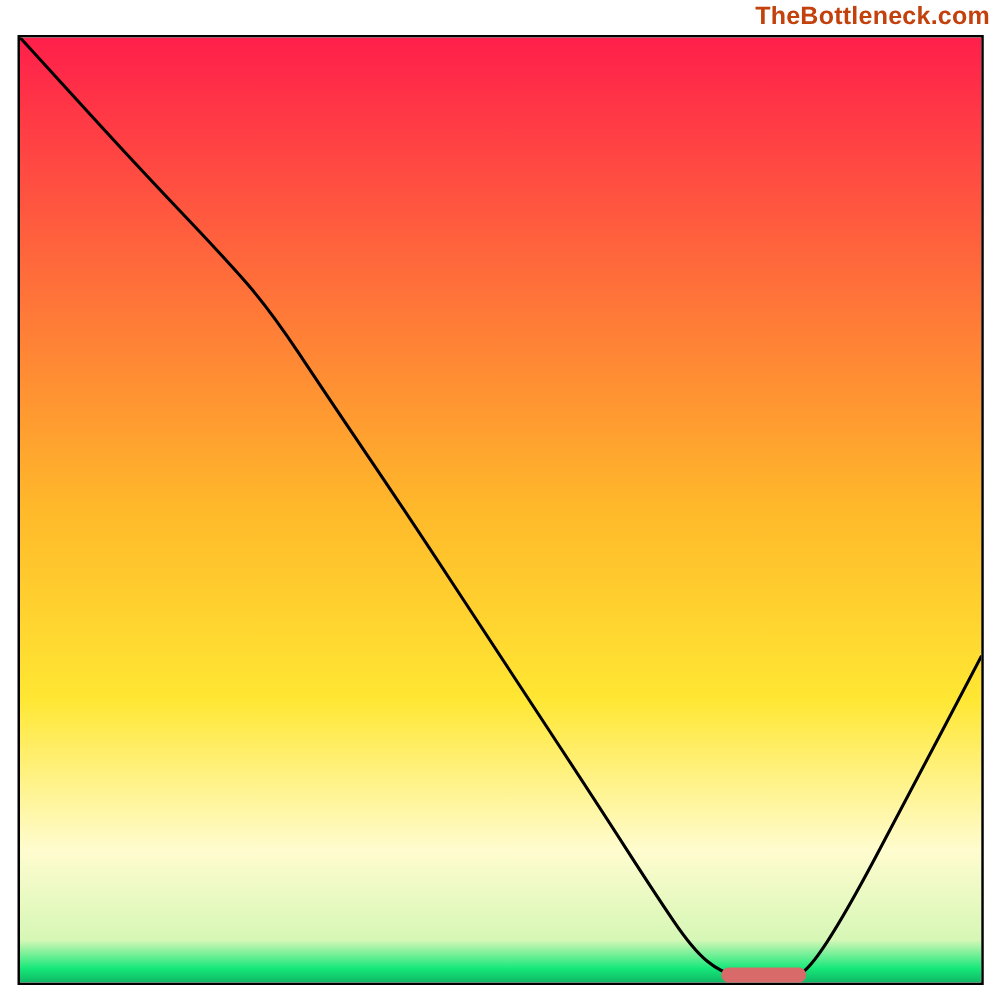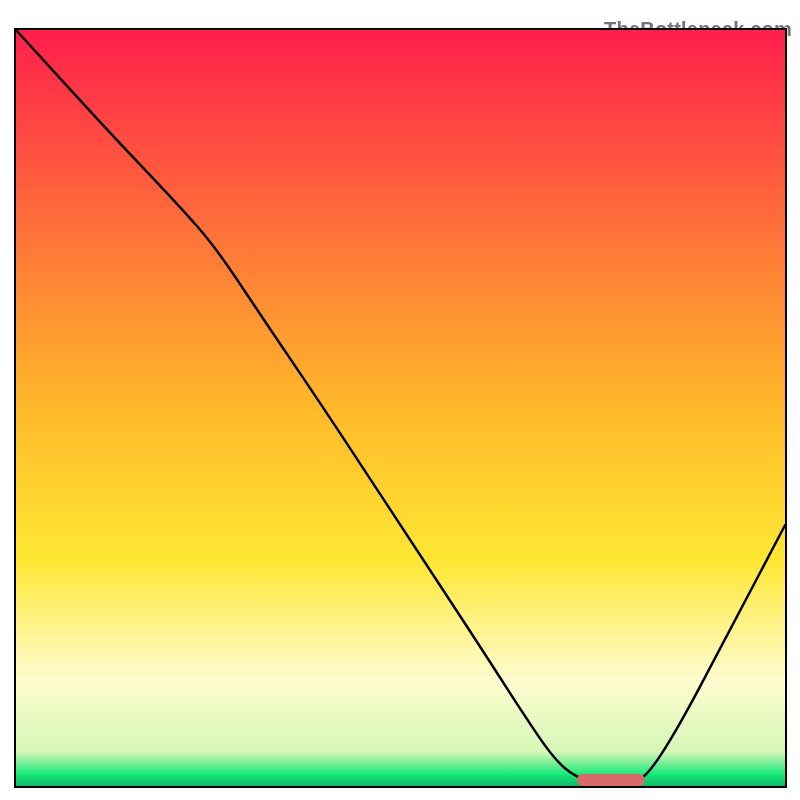--- a/index.html
+++ b/index.html
@@ -1,18 +1,18 @@
 <!DOCTYPE html>
 <html><head>
 <meta charset="utf-8">
 <style>
 * { margin: 0; padding: 0; box-sizing: border-box; }
 html, body { width: 800px; height: 800px; overflow: hidden; background: #fff; }
 .wrap { position: relative; width: 800px; height: 800px; }
-.watermark { position: absolute; top: 2px; right: 8px; font-family: Arial, Helvetica, sans-serif; font-size: 20px; font-weight: 600; color: #737373; letter-spacing: 0.2px; margin-top: 16px; }
+.watermark { position: absolute; top: 2px; right: 8px; font-family: Arial, Helvetica, sans-serif; font-size: 20px; font-weight: 600; color: #c2410c; letter-spacing: 0.2px; }
 .plot { position: absolute; left: 14px; top: 28px; width: 773px; height: 760px; border: 2px solid #000; }
 .grad { position: absolute; inset: 0; }
 .line { position: absolute; inset: 0; }
 .marker { position: absolute; background: #d96a6a; border-radius: 6px; height: 12px; }
 </style>
 </head>
 <body>
 
 <div class="wrap">
   <div class="watermark">TheBottleneck.com</div>

